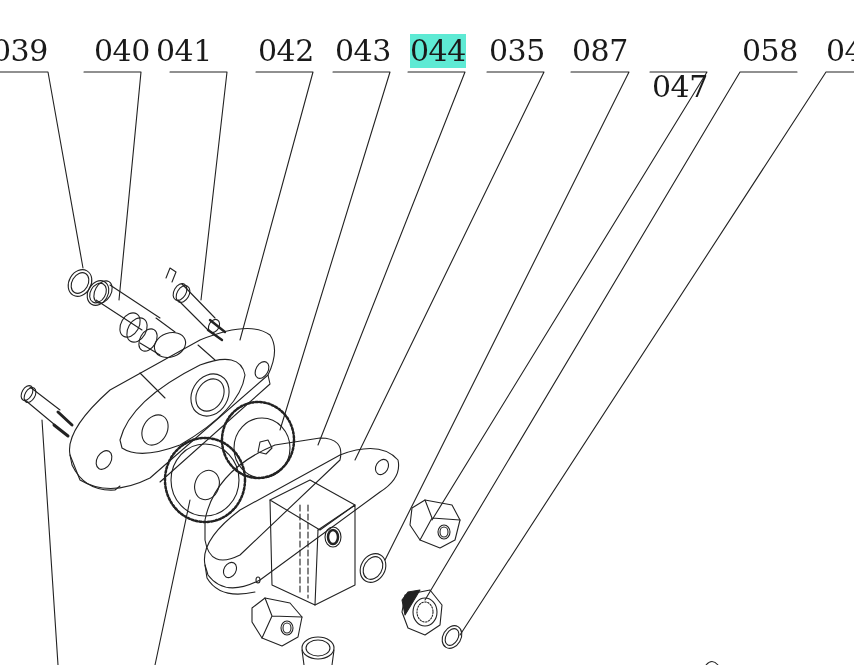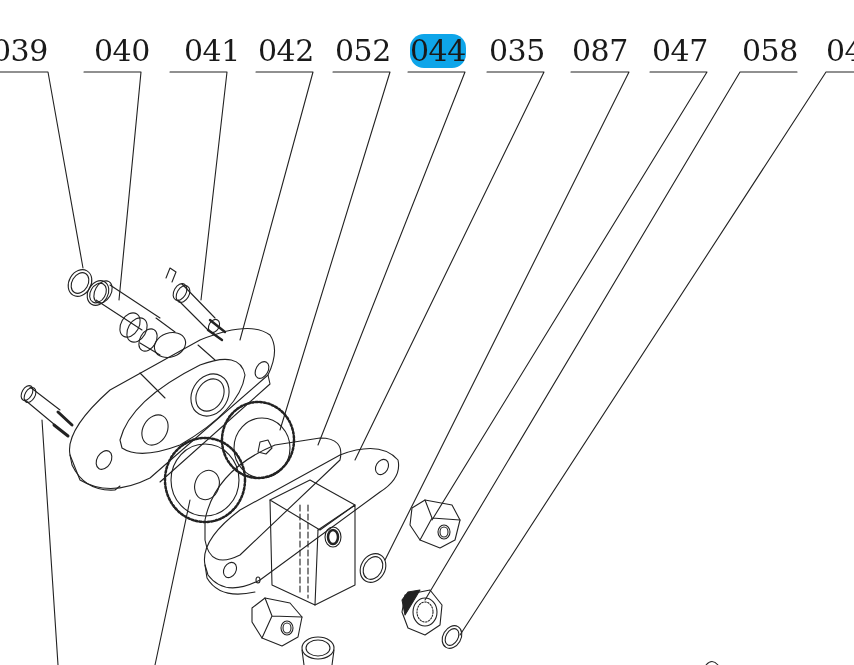--- a/index.html
+++ b/index.html
@@ -9,21 +9,21 @@
     position: absolute;
     font-family: "DejaVu Serif", "Liberation Serif", serif;
     font-size: 30px;
     color: #1a1a1a;
     line-height: 34px;
     top: 34px;
     letter-spacing: -0.5px;
     white-space: nowrap;
     cursor: pointer;
   }
-  .callout-label.selected { background: #0ea5e9; border-radius: 14px; }
+  .callout-label.selected { background: #5eead4; }
 </style>
 </head>
 <body>
 
 <div id="canvas">
   <svg width="854" height="665" viewBox="0 0 854 665" xmlns="http://www.w3.org/2000/svg">
     <g fill="none" stroke="#222" stroke-width="1.1" stroke-linejoin="round" stroke-linecap="round">
 
       <g id="leaders">
           <polyline points="0,72 48,72 48,72 83,268"></polyline>
@@ -151,23 +151,23 @@
         <path d="M302 650 L304 665 M334 650 L332 665"></path>
       </g>
 
       <path d="M706 665 Q712 658 718 665"></path>
     </g>
   </svg>
 
   <div id="labels">
     <span class="callout-label" style="left: -8px;">039</span>
     <span class="callout-label" style="left: 94px;">040</span>
-    <span class="callout-label" style="left: 184px; text-align: right;">041</span>
+    <span class="callout-label" style="left: 156px; text-align: right;">041</span>
     <span class="callout-label" style="left: 258px;">042</span>
-    <span class="callout-label" style="left: 335px;">052</span>
+    <span class="callout-label" style="left: 335px;">043</span>
     <span class="callout-label selected" style="left: 410px;">044</span>
     <span class="callout-label" style="left: 489px;">035</span>
     <span class="callout-label" style="left: 572px;">087</span>
-    <span class="callout-label" style="left: 652px;">047</span>
+    <span class="callout-label" style="left: 652px; margin-top: 36px;">047</span>
     <span class="callout-label" style="left: 742px;">058</span>
     <span class="callout-label" style="left: 826px;">04</span>
   </div>
 </div>
 
 </body></html>

